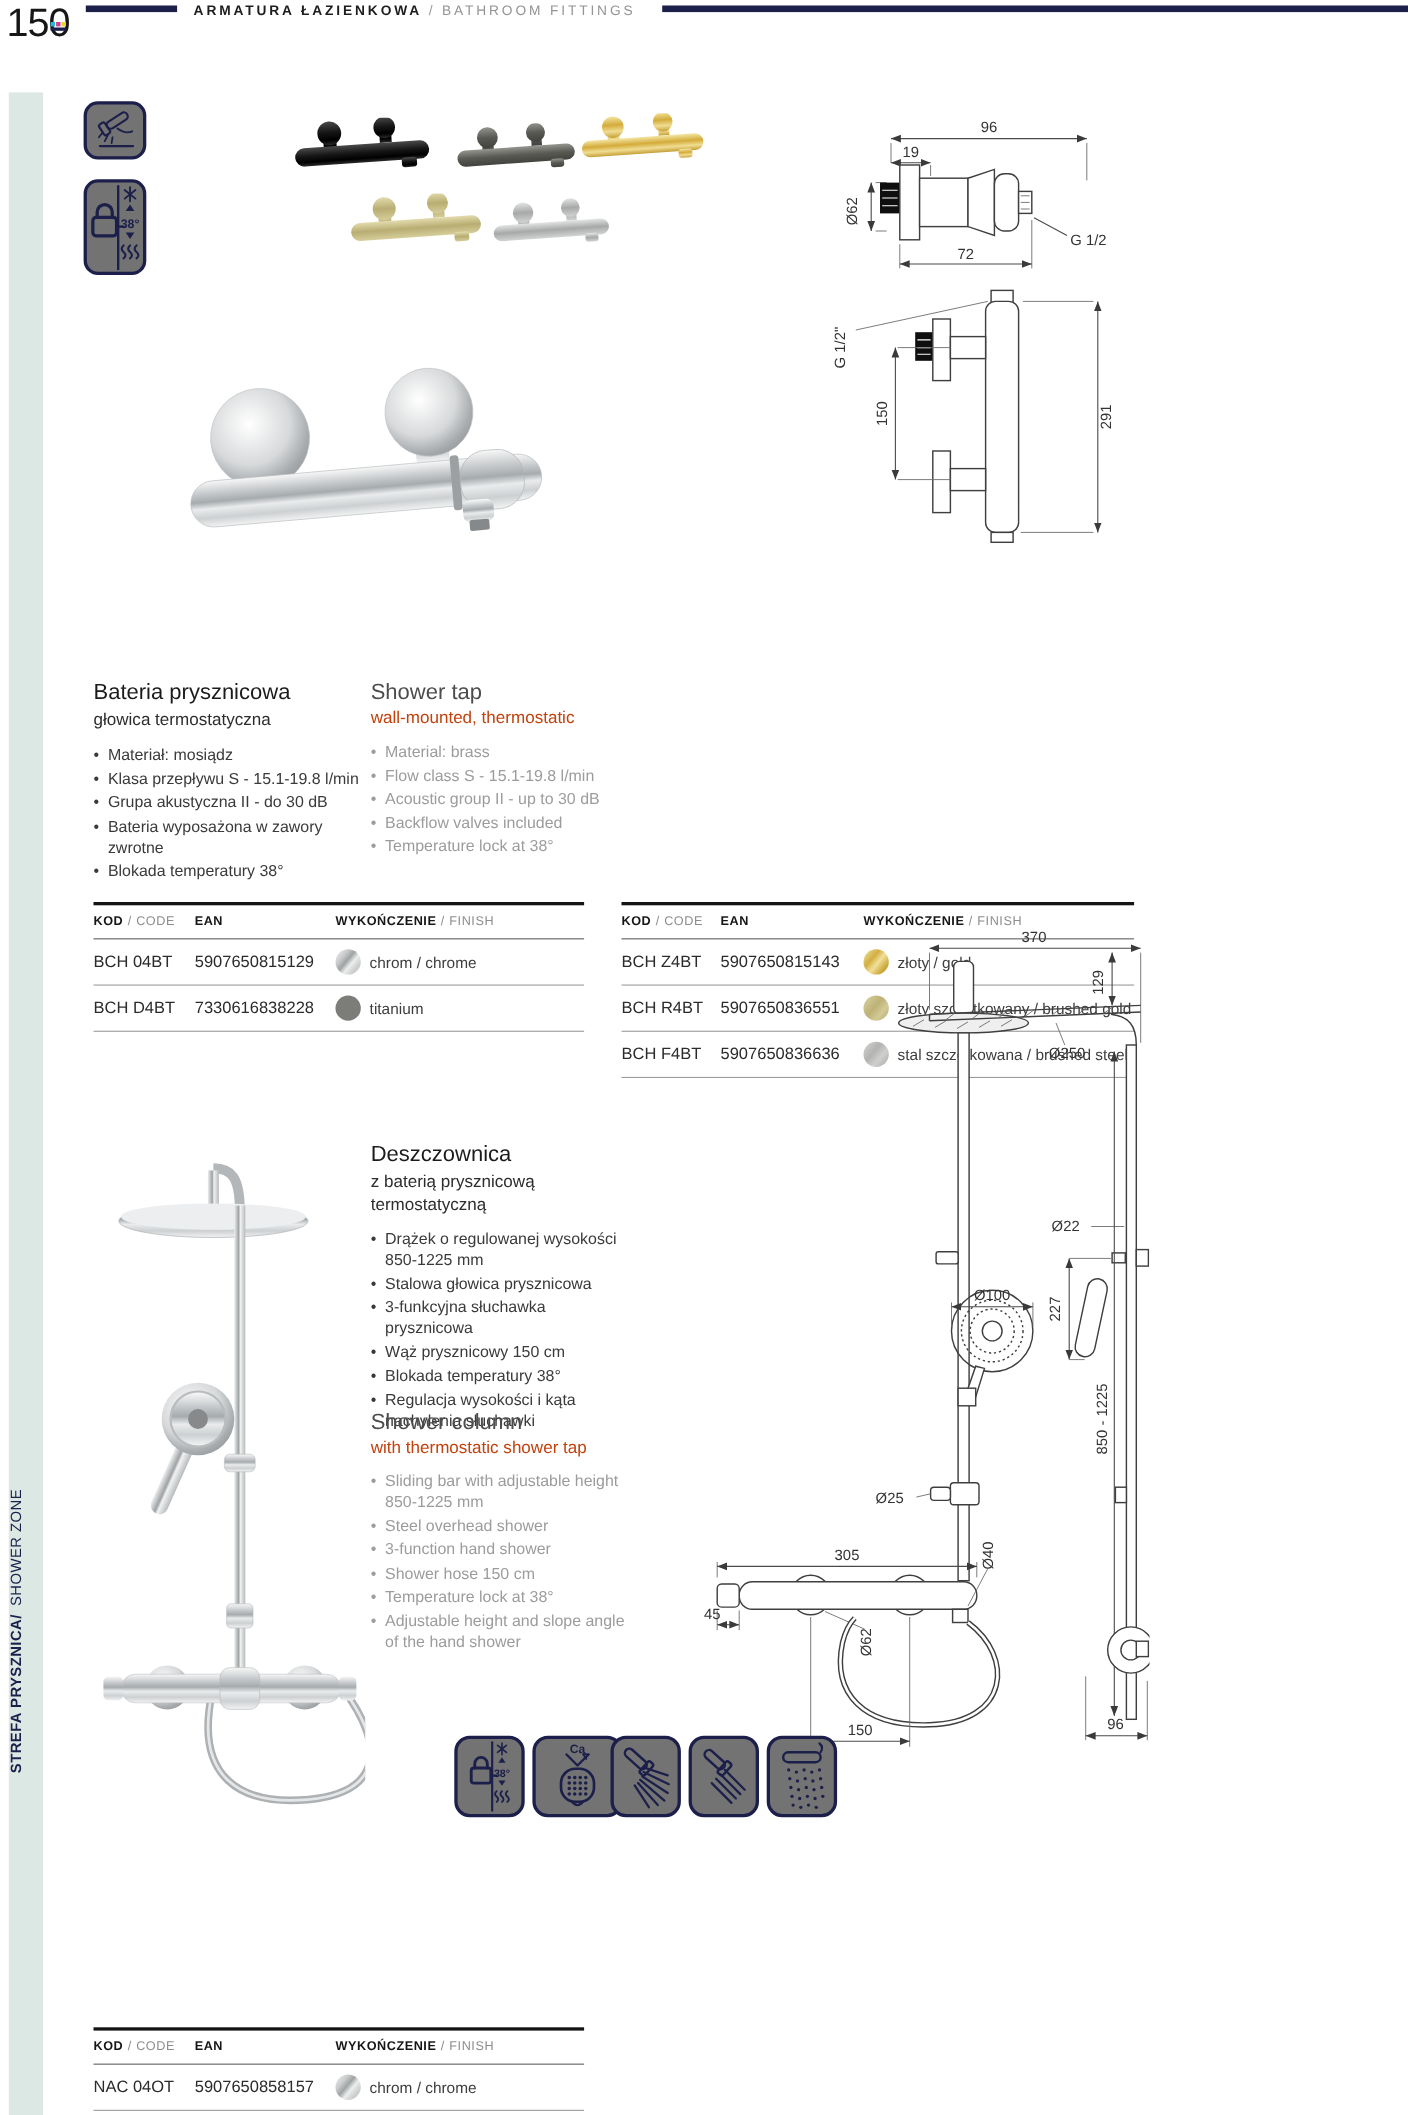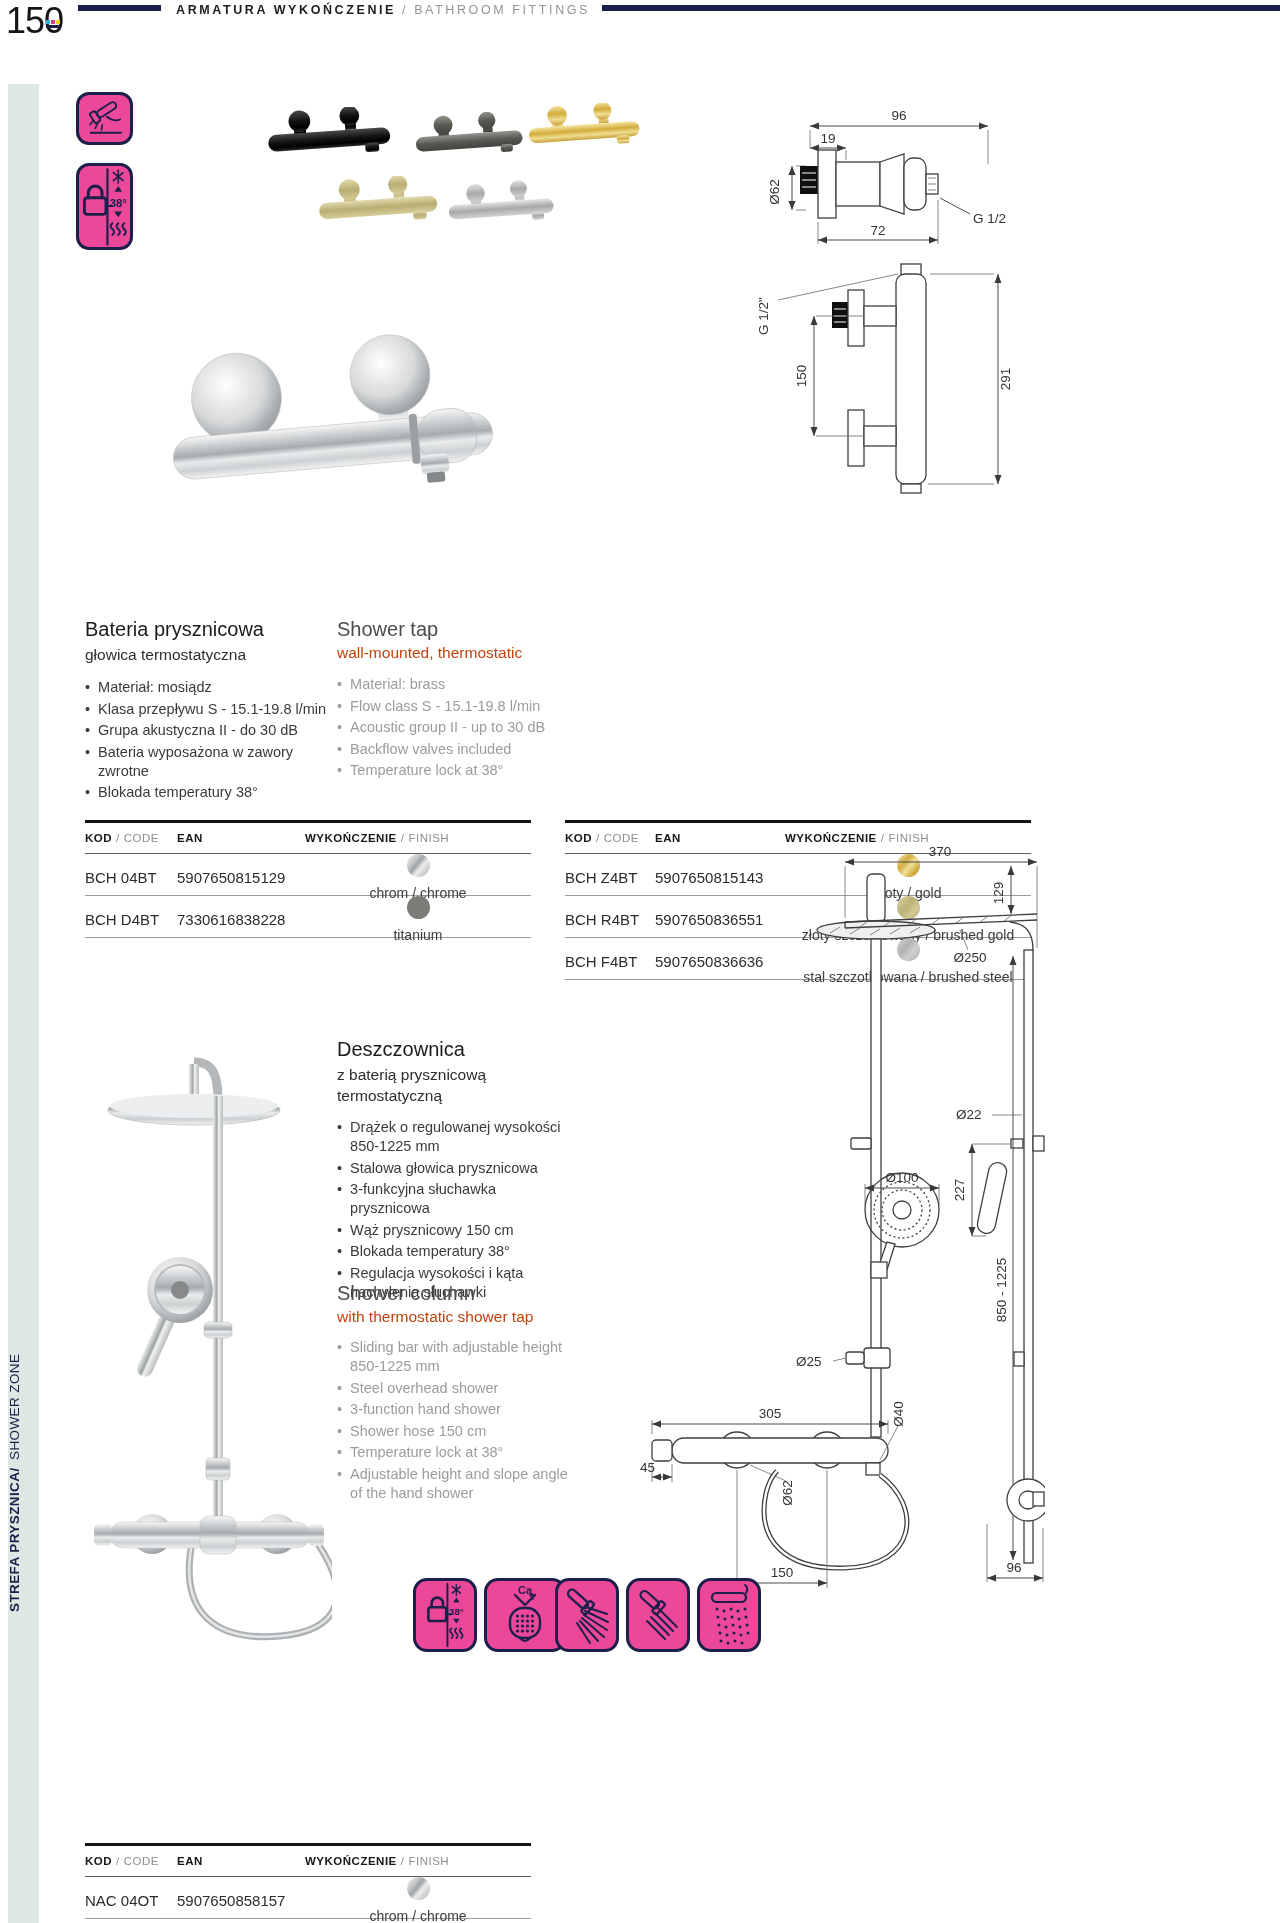--- a/index.html
+++ b/index.html
@@ -19,41 +19,41 @@
   .hdr-title .t-sep{color:#9a9a9a;margin:0 6px;}
   .hdr-title .t-en{color:#949494;}
   
   .sidebar{left:8px;top:84px;width:31px;height:1839px;background:#dce8e3;}
   .sidebar-label{position:absolute;left:7px;top:1238px;height:374px;width:20px;
      writing-mode:vertical-rl;transform:rotate(180deg);white-space:nowrap;
      font-size:13.5px;color:#1b1f4a;letter-spacing:.4px;}
   .sidebar-label .sb-pl{font-weight:bold;}
   .sidebar-label .sb-en{margin-inline-start:7px;}
   
-  .ibox{border:3.5px solid #1b1f4a;border-radius:13px;background:#ec4899;box-sizing:border-box;
+  .ibox{border:3.5px solid #1b1f4a;border-radius:13px;background:#737373;box-sizing:border-box;
         display:flex;align-items:center;justify-content:center;}
   
   .p-title-pl{font-size:20px;font-weight:normal;color:#1b1b1b;}
   .p-sub-pl{font-size:15.5px;color:#2d2d2d;margin-top:3px;line-height:21px;}
   .p-title-en{font-size:20px;font-weight:400;color:#4c4c4c;}
   .p-sub-en{font-size:15.5px;color:#c2410c;margin-top:3px;}
   .blist{display:flex;flex-direction:column;gap:2.5px;}
   .bullet-item{display:flex;gap:8px;font-size:14.5px;line-height:19px;}
   .blist.pl{color:#3a3a3a;}
   .blist.en{color:#9c9c9c;}
   
   .ptable{position:absolute;}
   .t-head,.t-row{display:grid;grid-template-columns:92px 128px 1fr;align-items:center;}
   .t-head{height:30px;border-top:3px solid #141414;border-bottom:1px solid #5f5f5f;
           font-size:11.5px;letter-spacing:.5px;color:#161616;}
   .t-head .b{font-weight:bold;}
   .t-head .sub{color:#8d8d8d;}
   .t-head .sep{margin:0 4px;color:#8d8d8d;}
   .t-row{height:41px;border-bottom:1px solid #9b9b9b;font-size:15px;color:#2b2b2b;}
-  .fin{display:flex;align-items:center;gap:8px;font-size:14px;color:#3d3d3d;flex-direction:column;}
+  .fin{display:flex;align-items:center;gap:8px;font-size:14px;color:#3d3d3d;}
   .swatch{width:23px;height:23px;border-radius:50%;flex:0 0 auto;}
   .sw-chrome{background:linear-gradient(130deg,#f4f4f4 0%,#c6c8c9 30%,#9fa3a5 45%,#eceded 60%,#c9cbcc 80%,#e9eaea 100%);}
   .sw-nero{background:#131313;}
   .sw-titanium{background:#7c7c78;}
   .sw-gold{background:linear-gradient(130deg,#f3e7a8 0%,#d3ae42 35%,#f1e09a 55%,#c9a636 80%,#e8d486 100%);}
   .sw-brushed-gold{background:linear-gradient(130deg,#d9d2a2 0%,#bdb277 45%,#d3ca96 70%,#b2a76c 100%);}
   .sw-brushed-steel{background:linear-gradient(130deg,#d6d6d4 0%,#b3b3b1 40%,#cfcfcd 65%,#a8a8a6 100%);}
   
   .dim{font-size:13.5px;fill:#333;}
   .tl{stroke:#3f3f3f;stroke-width:1.3;fill:none;}
@@ -125,21 +125,21 @@
         <i style="background:#29b6d8"></i>
         <i style="background:#d83a8c"></i>
         <i style="background:#e8d22c"></i>
       </div>
     <div class="row">
         <i style="background:#1b1f4a;width:14px;height:3px"></i>
       </div>
   </div>
   <div class="abs navy hdr-bar1"></div>
   <div class="abs hdr-title">
-    <span class="t-pl">ARMATURA WYKOŃCZENIE</span><span class="t-sep">/</span><span class="t-en">BATHROOM FITTINGS</span>
+    <span class="t-pl">ARMATURA ŁAZIENKOWA</span><span class="t-sep">/</span><span class="t-en">BATHROOM FITTINGS</span>
   </div>
   <div class="abs navy hdr-bar2"></div>
 
   <div class="abs sidebar"></div>
   <div class="sidebar-label">
     <span class="sb-pl">STREFA PRYSZNICA/</span><span class="sb-en">SHOWER ZONE</span>
   </div>
 
   <div class="abs ibox" style="left:76px;top:92px;width:57px;height:53px;">
     <svg width="46" height="40" viewBox="0 0 50 45">

